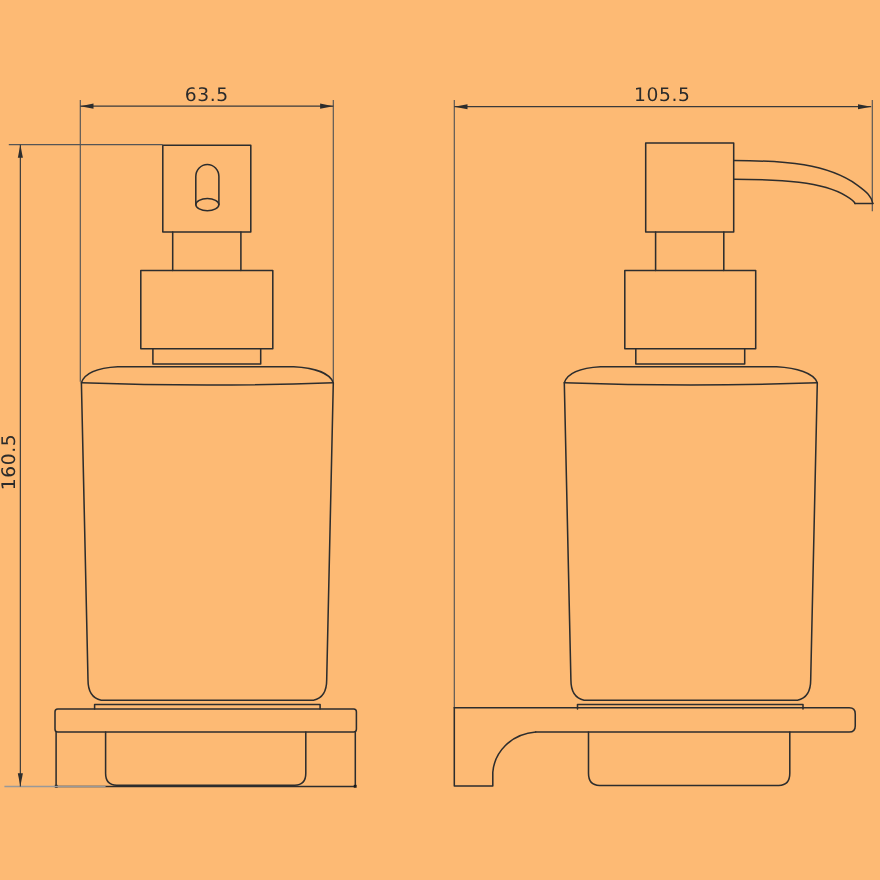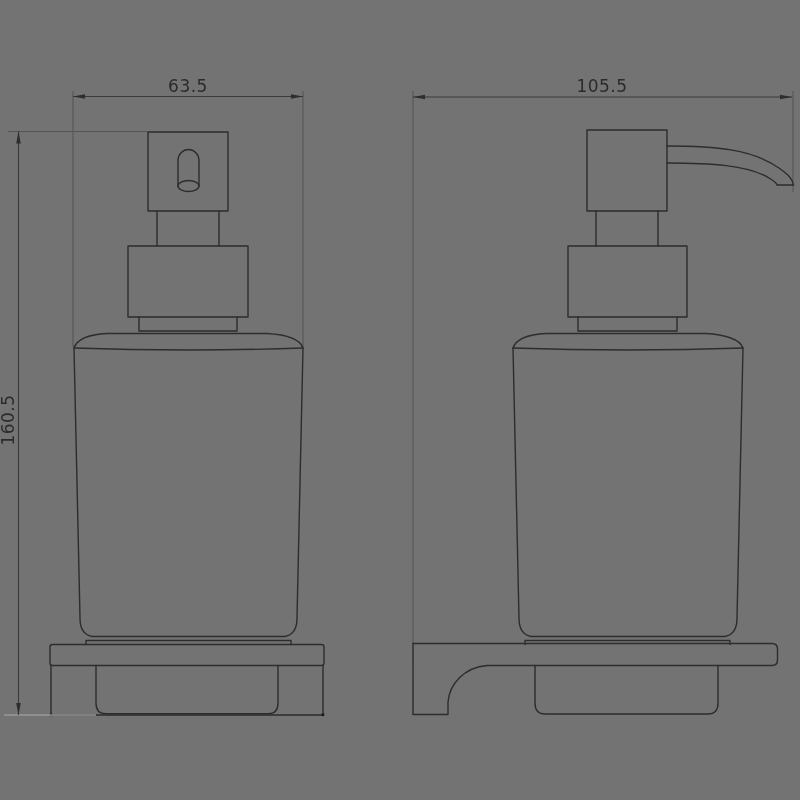--- a/index.html
+++ b/index.html
@@ -5,21 +5,21 @@
   html, body {
     margin: 0;
     padding: 0;
     background: #ffffff;
     font-family: "DejaVu Sans", "Liberation Sans", sans-serif;
   }
   #canvas {
     position: relative;
     width: 800px;
     height: 800px;
-    background: #737373;
+    background: #fdba74;
     overflow: hidden;
   }
   svg { display: block; }
   .obj  { fill: none; stroke: #2d2d2d; stroke-width: 1.4; stroke-linecap: round; stroke-linejoin: round; }
   .dim  { fill: none; stroke: #3a3a3a; stroke-width: 1.1; }
   .ext  { fill: none; stroke: #555555; stroke-width: 1.05; }
   .gray { fill: none; stroke: #999999; stroke-width: 1.3; }
   .arrow { fill: #2d2d2d; stroke: none; }
   .dot   { fill: #1a1a1a; stroke: none; }
   .dimtext {

